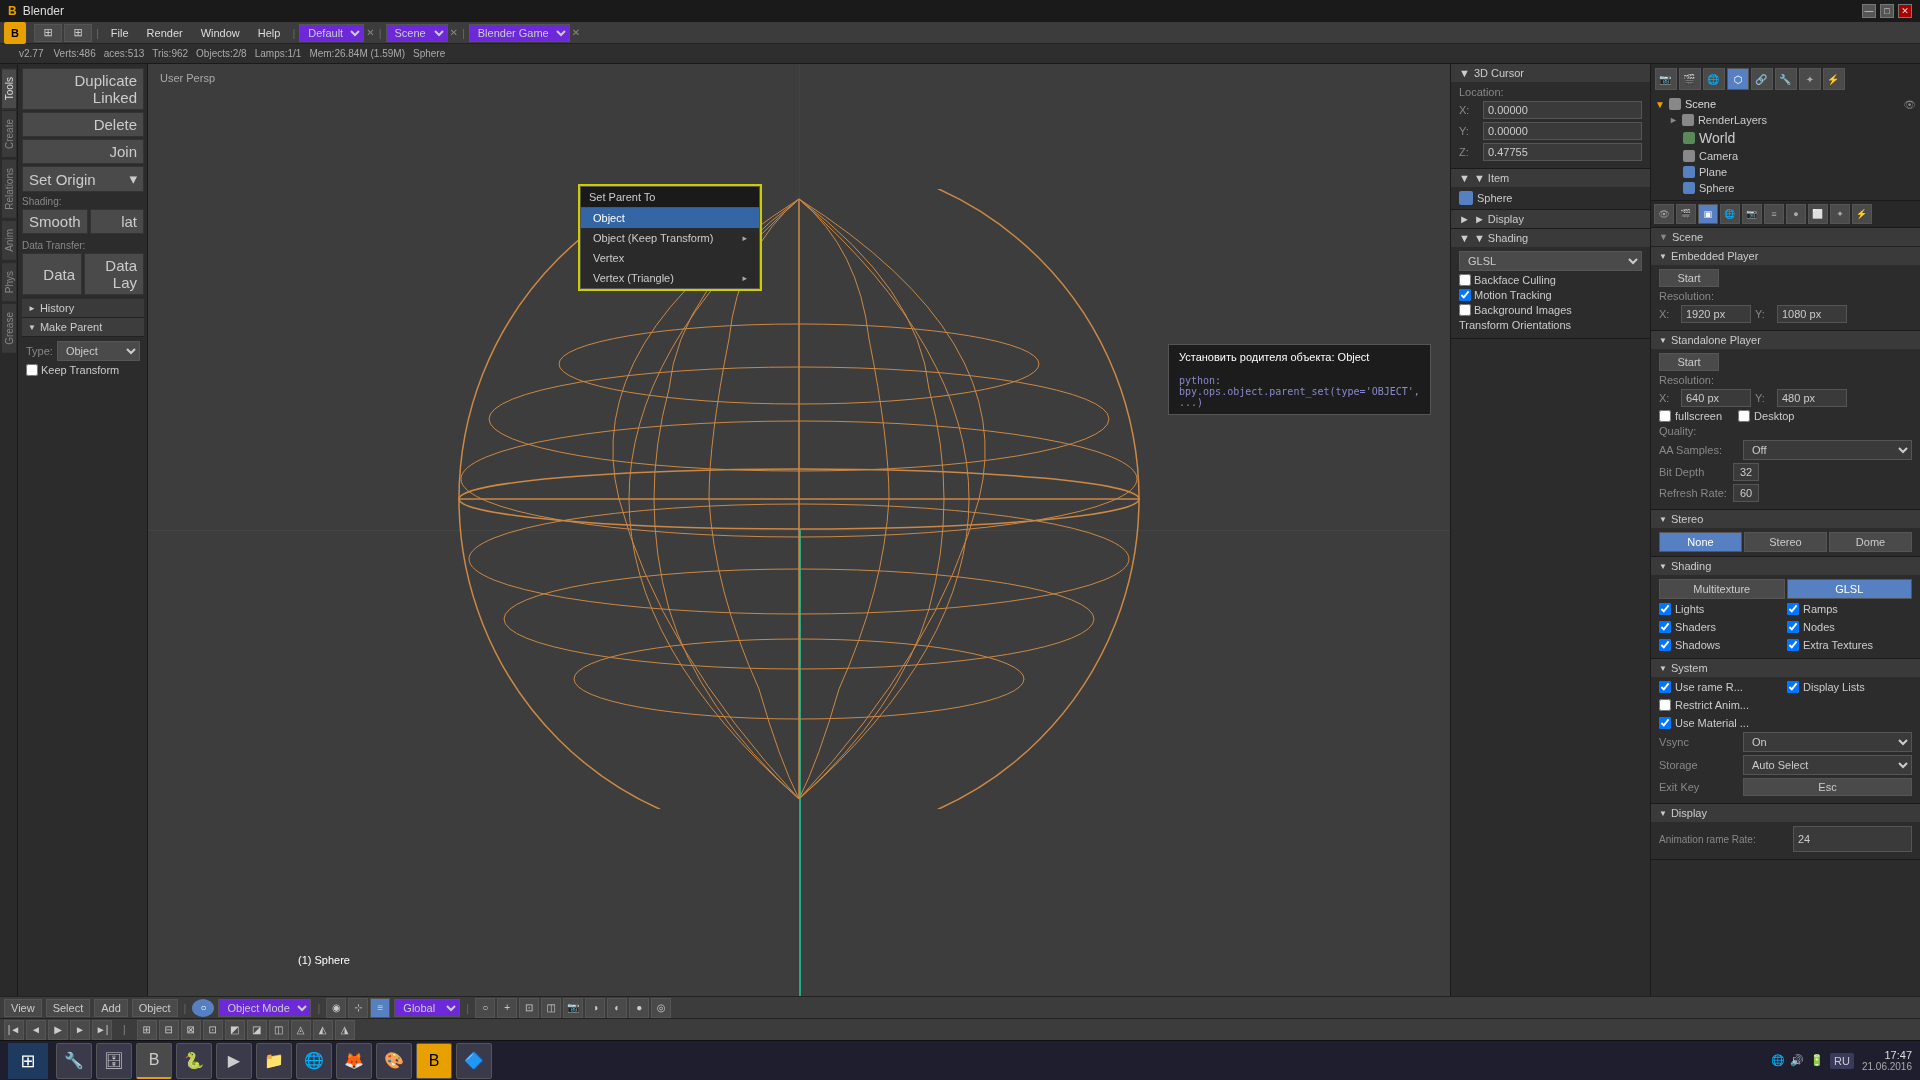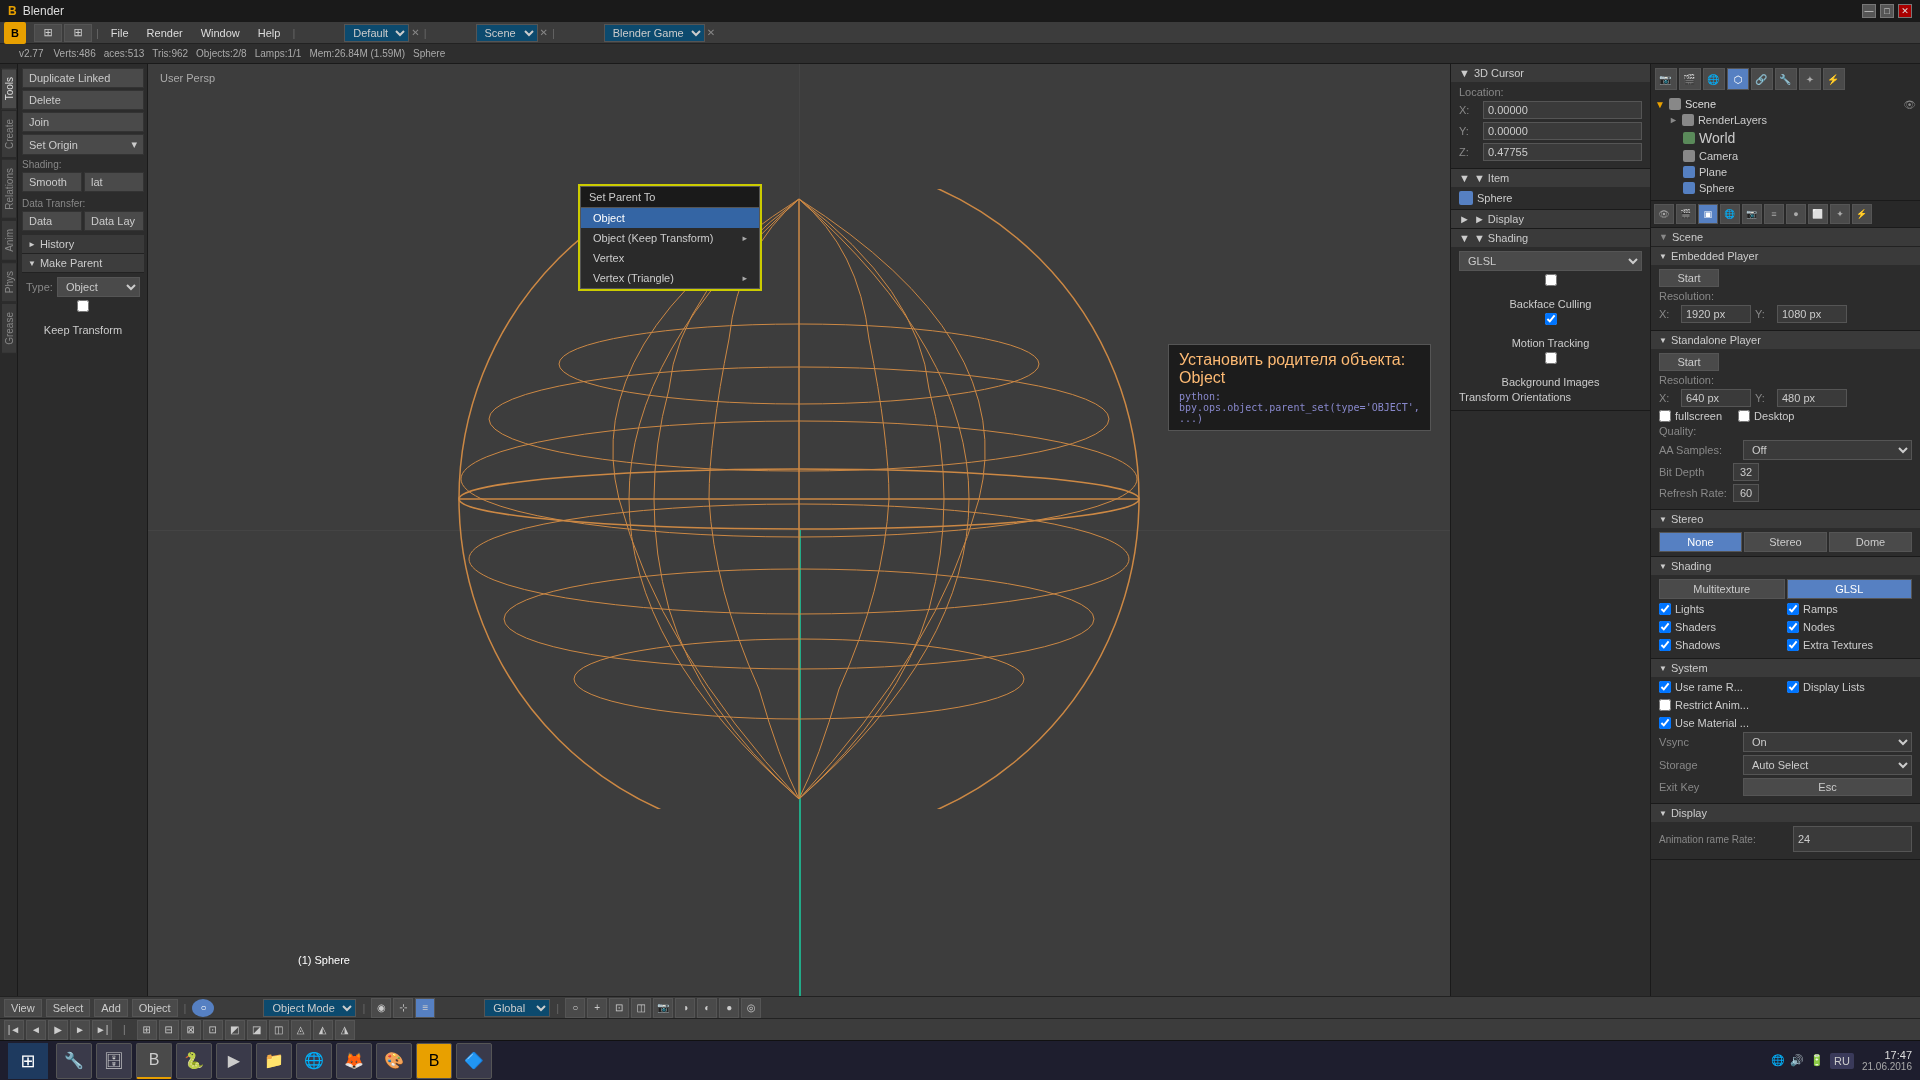--- a/index.html
+++ b/index.html
@@ -67,27 +67,27 @@
     }
     .panel-btn {
       display: block;
       width: 100%;
       background: #4a4a4a;
       border: 1px solid #333;
       color: #ccc;
       padding: 3px 6px;
       margin-bottom: 2px;
       cursor: pointer;
-      text-align: left;
-      font-size: 11px;
+      text-align: right;
+      font-size: 15px;
     }
     .panel-section-title { color: #888; font-size: 10px; margin: 4px 0 2px; }
     .panel-row { display: flex; gap: 2px; margin-bottom: 2px; }
     .panel-row .panel-btn { flex: 1; }
-    .checkbox-row { display: flex; align-items: center; gap: 12px; margin: 3px 0; font-size: 11px; flex-direction: column; }
+    .checkbox-row { display: flex; align-items: center; gap: 3px; margin: 3px 0; font-size: 11px; }
     input[type="checkbox"] { width: 12px; height: 12px; }
     .section-header {
       background: #3a3a3a;
       padding: 3px 6px;
       color: #ccc;
       cursor: pointer;
       border-bottom: 1px solid #222;
       font-size: 11px;
       display: flex;
       align-items: center;
@@ -142,21 +142,21 @@
       top: 160px;
       left: 590px;
       background: #1c1c1c;
       border: 1px solid #555;
       padding: 6px 10px;
       font-size: 11px;
       color: #ccc;
       z-index: 200;
       max-width: 280px;
     }
-    #tooltip .tt-title { color: #fdba74; font-size: 16px; margin-bottom: 4px; }
+    #tooltip .tt-title { color: #ffffff; font-size: 11px; margin-bottom: 12px; }
     #tooltip .tt-code { color: #8888cc; font-size: 10px; font-family: monospace; }
 
     
     #right-panel-3d {
       width: 200px;
       background: #2c2c2c;
       border-left: 1px solid #1a1a1a;
       overflow-y: auto;
     }
     .prop-section { border-bottom: 1px solid #1a1a1a; }
@@ -196,21 +196,21 @@
     #viewport-bottom {
       height: 22px;
       background: #3c3c3c;
       border-top: 1px solid #222;
       display: flex;
       align-items: center;
       padding: 0 4px;
       gap: 4px;
     }
     .vp-btn { background: #4a4a4a; border: 1px solid #555; color: #ccc; padding: 2px 6px; cursor: pointer; font-size: 11px; }
-    .vp-select { background: #0c4a6e; border: 1px solid #555; color: #ccc; font-size: 11px; padding: 1px 4px; margin-left: 45px; }
+    .vp-select { background: #6d28d9; border: 1px solid #555; color: #ccc; font-size: 11px; padding: 1px 4px; }
 
     
     #bottom-toolbar {
       height: 22px;
       background: #3c3c3c;
       border-top: 1px solid #222;
       display: flex;
       align-items: center;
       padding: 0 4px;
       gap: 3px;

